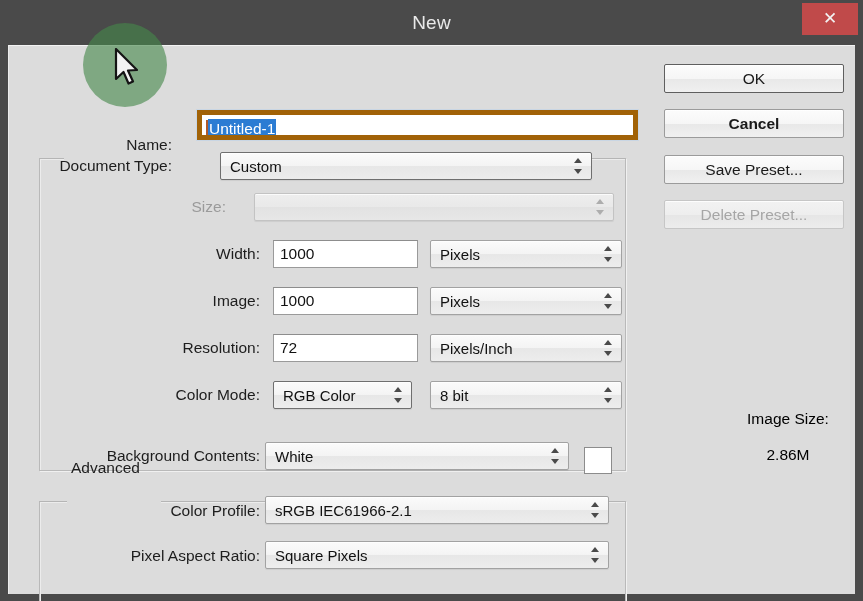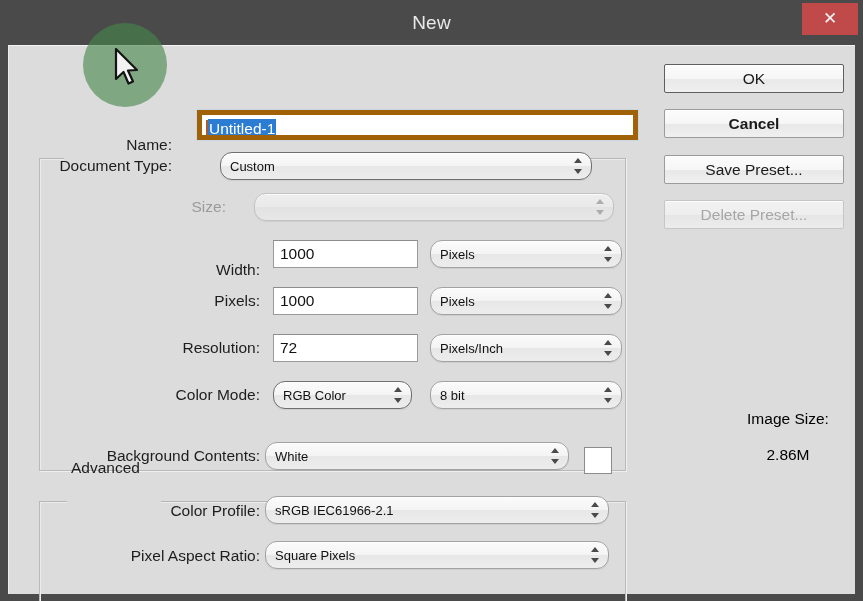--- a/index.html
+++ b/index.html
@@ -135,22 +135,22 @@
     background: #dcdcdc;
     height: 6px;
   }
 
   
   .combo {
     position: absolute;
     box-sizing: border-box;
     background: linear-gradient(to bottom, #fbfbfb 0%, #f4f4f4 48%, #e7e7e7 52%, #ededed 100%);
     border: 1px solid #a2a2a2;
-    border-radius: 12px;
-    font-size: 13px;
+    border-radius: 2px;
+    font-size: 15px;
     color: #111;
     white-space: nowrap;
     overflow: hidden;
     box-shadow: 0 1px 0 rgba(255,255,255,.75) inset, 0 1px 1px rgba(0,0,0,.07);
     font-family: "Liberation Sans", sans-serif;
     padding-left: 22px;
   }
   .combo.strong { border-color: #6f6f6f; }
   .combo .combo-text {
     position: absolute;
@@ -285,33 +285,33 @@
 
     <div class="lbl disabled" style="left:20px; top:152px; width:197px;">Size:</div>
     <div class="combo disabled" style="left:245px; top:147px; width:360px; height:28px;">
       <span class="combo-text"></span>
       <span class="stepper">
           <i class="up"></i>
           <i class="down"></i>
         </span>
     </div>
 
-    <div class="lbl" style="left:20px; top:215px; width:231px;">Width:</div>
+    <div class="lbl" style="left:20px; top:199px; width:231px;">Width:</div>
     <div class="textfield" style="left:264px; top:194px; width:145px; height:28px; line-height:26px;">
       <span>1000</span>
     </div>
     <div class="combo" style="left:421px; top:194px; width:192px; height:28px;">
       <span class="combo-text">Pixels</span>
       <span class="stepper">
           <i class="up"></i>
           <i class="down"></i>
         </span>
     </div>
 
-    <div class="lbl" style="left:20px; top:246px; width:231px;">Pixels:</div>
+    <div class="lbl" style="left:20px; top:246px; width:231px;">Image:</div>
     <div class="textfield" style="left:264px; top:241px; width:145px; height:28px; line-height:26px;">
       <span>1000</span>
     </div>
     <div class="combo" style="left:421px; top:241px; width:192px; height:28px;">
       <span class="combo-text">Pixels</span>
       <span class="stepper">
           <i class="up"></i>
           <i class="down"></i>
         </span>
     </div>

